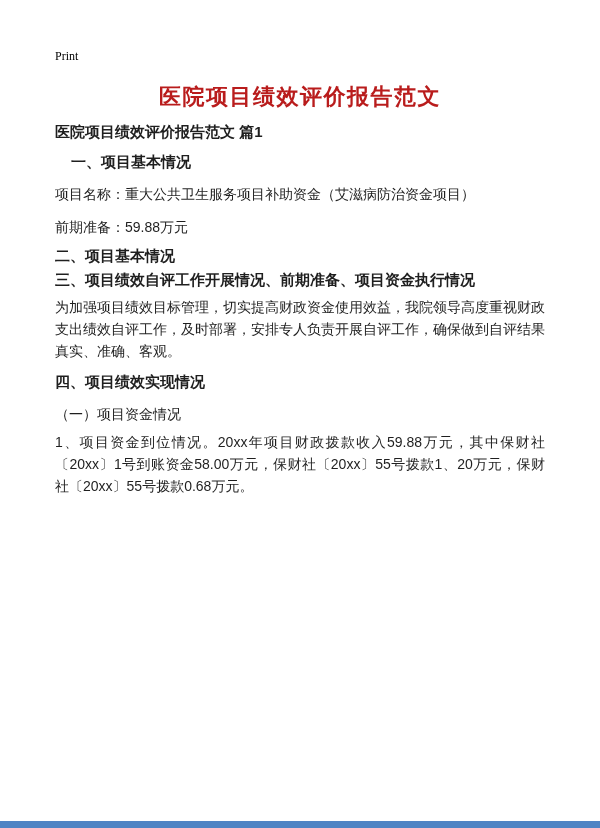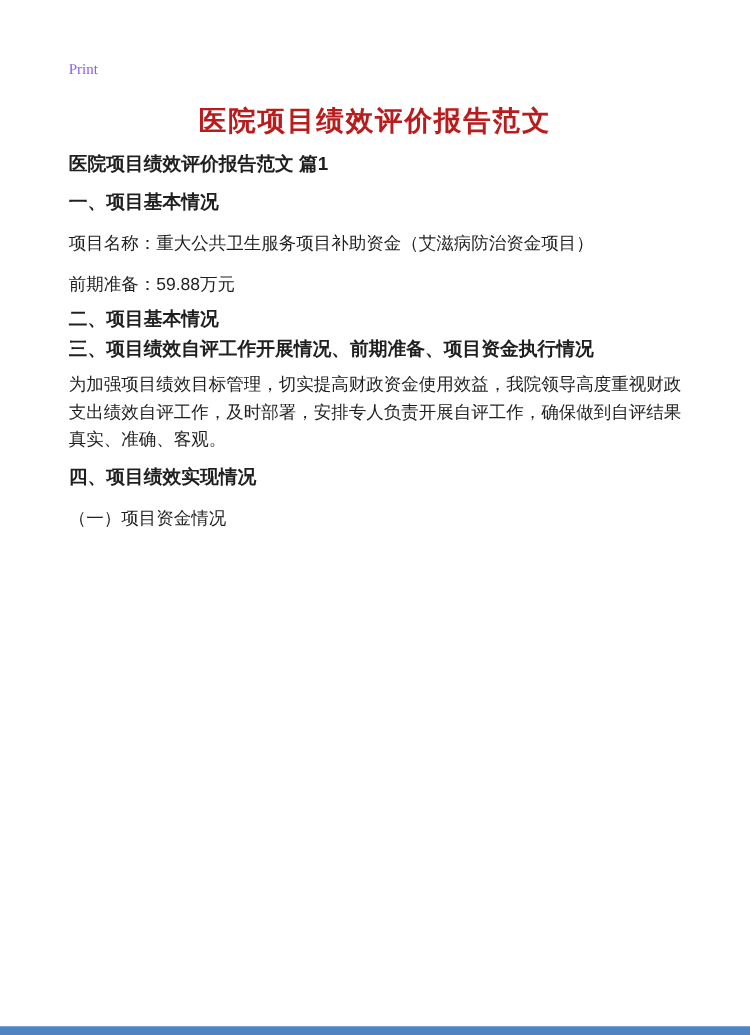--- a/index.html
+++ b/index.html
@@ -15,21 +15,21 @@
     font-family: "Liberation Sans", sans-serif;
     color: #1f1f1f;
   }
   .page {
     padding: 46px 55px 0 55px;
   }
   .print-link {
     font-family: "Liberation Serif", serif;
     font-size: 12px;
     line-height: 14px;
-    color: #8b5cf6;
+    color: #000000;
     display: inline-block;
   }
   .doc-title {
     margin: 20px 0 0 0;
     text-align: center;
     font-size: 22px;
     line-height: 26px;
     font-weight: bold;
     letter-spacing: 1.5px;
   }
@@ -43,21 +43,21 @@
     margin: 12px 0 0 0;
     font-size: 15px;
     line-height: 20px;
     font-weight: bold;
   }
   .sec-heading {
     font-size: 15px;
     line-height: 20px;
     font-weight: bold;
   }
-  .sh-1 { margin: 10px 0 0 0; }
+  .sh-1 { margin: 10px 0 0 16px; }
   .sh-2 { margin: 8px 0 0 0; }
   .sh-3 { margin: 4px 0 0 0; }
   .sh-4 { margin: 10px 0 0 0; }
   .meta-line {
     margin: 11px 0 0 0;
     font-size: 14px;
     line-height: 22px;
   }
   .body-para {
     margin: 6px 0 0 0;
@@ -101,16 +101,17 @@
   
   <h3 class="sec-heading sh-2">二、项目基本情况</h3>
 
   
   <h3 class="sec-heading sh-3">三、项目绩效自评工作开展情况、前期准备、项目资金执行情况</h3>
   <p class="body-para">为加强项目绩效目标管理，切实提高财政资金使用效益，我院领导高度重视财政支出绩效自评工作，及时部署，安排专人负责开展自评工作，确保做到自评结果真实、准确、客观。</p>
 
   
   <h3 class="sec-heading sh-4">四、项目绩效实现情况</h3>
   <p class="sub-heading">（一）项目资金情况</p>
+  <p class="body-para">1、项目资金到位情况。20xx年项目财政拨款收入59.88万元，其中保财社〔20xx〕1号到账资金58.00万元，保财社〔20xx〕55号拨款1、20万元，保财社〔20xx〕55号拨款0.68万元。</p>
 
 </div>
 
 <div class="footer-bar" style="background: rgb(79, 132, 196);"></div>
 
 </body></html>

